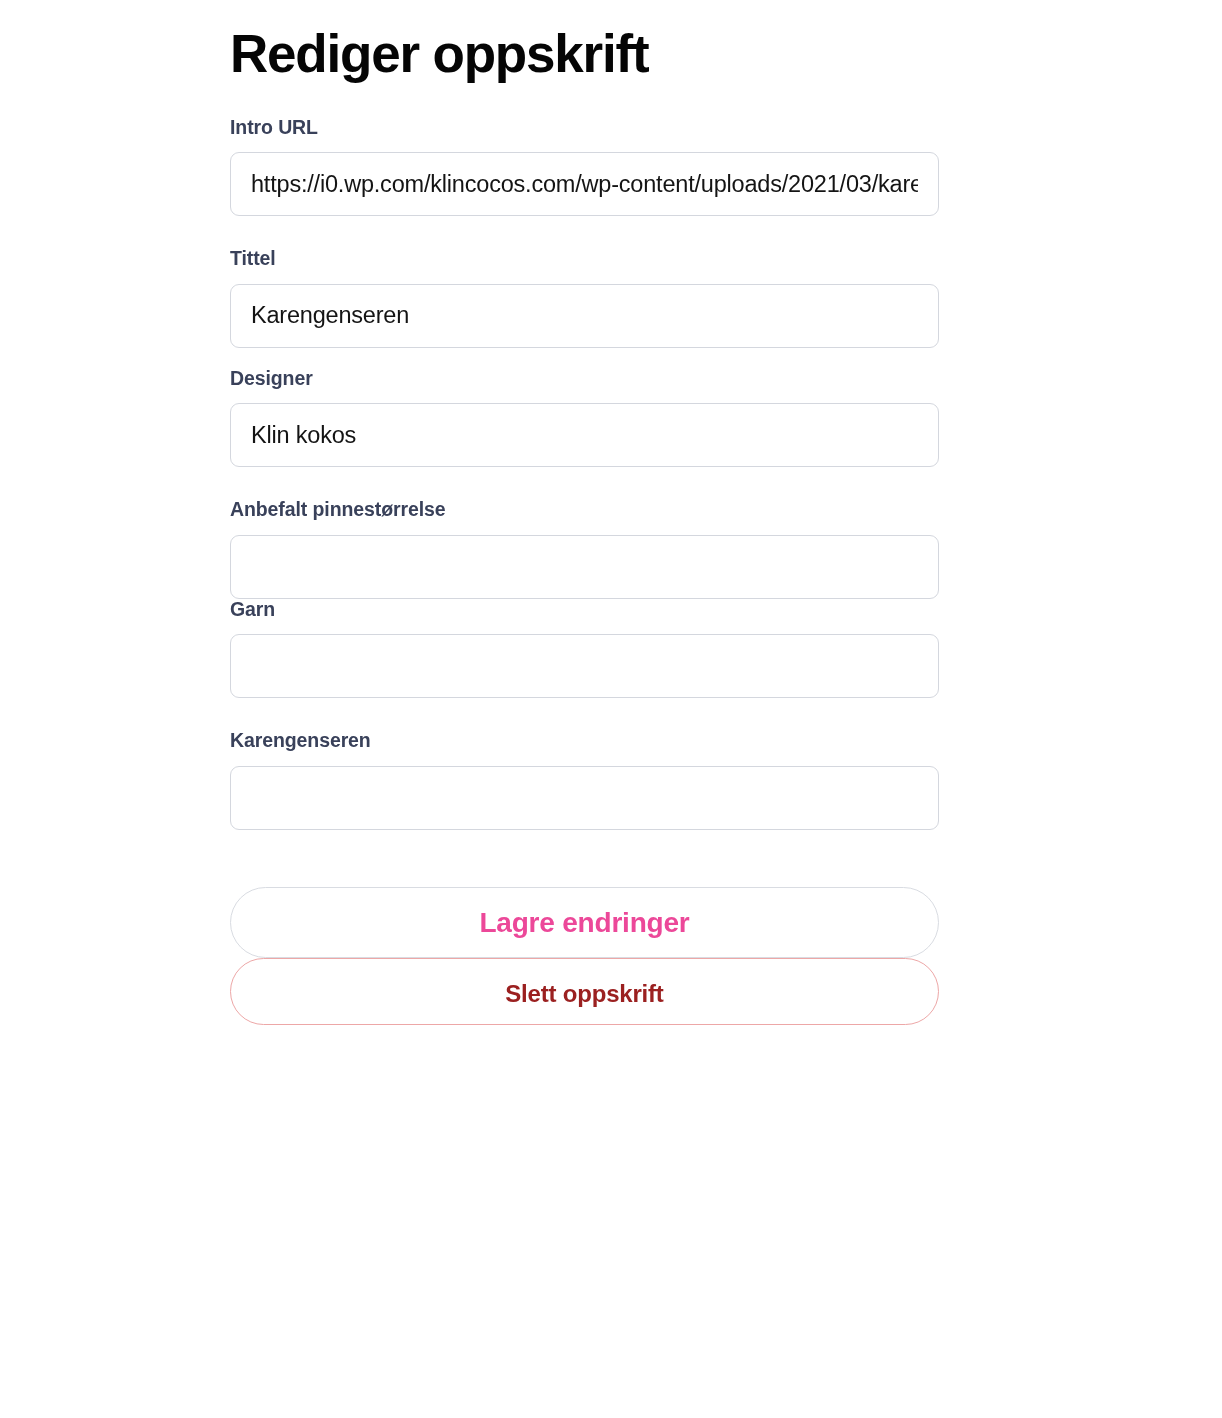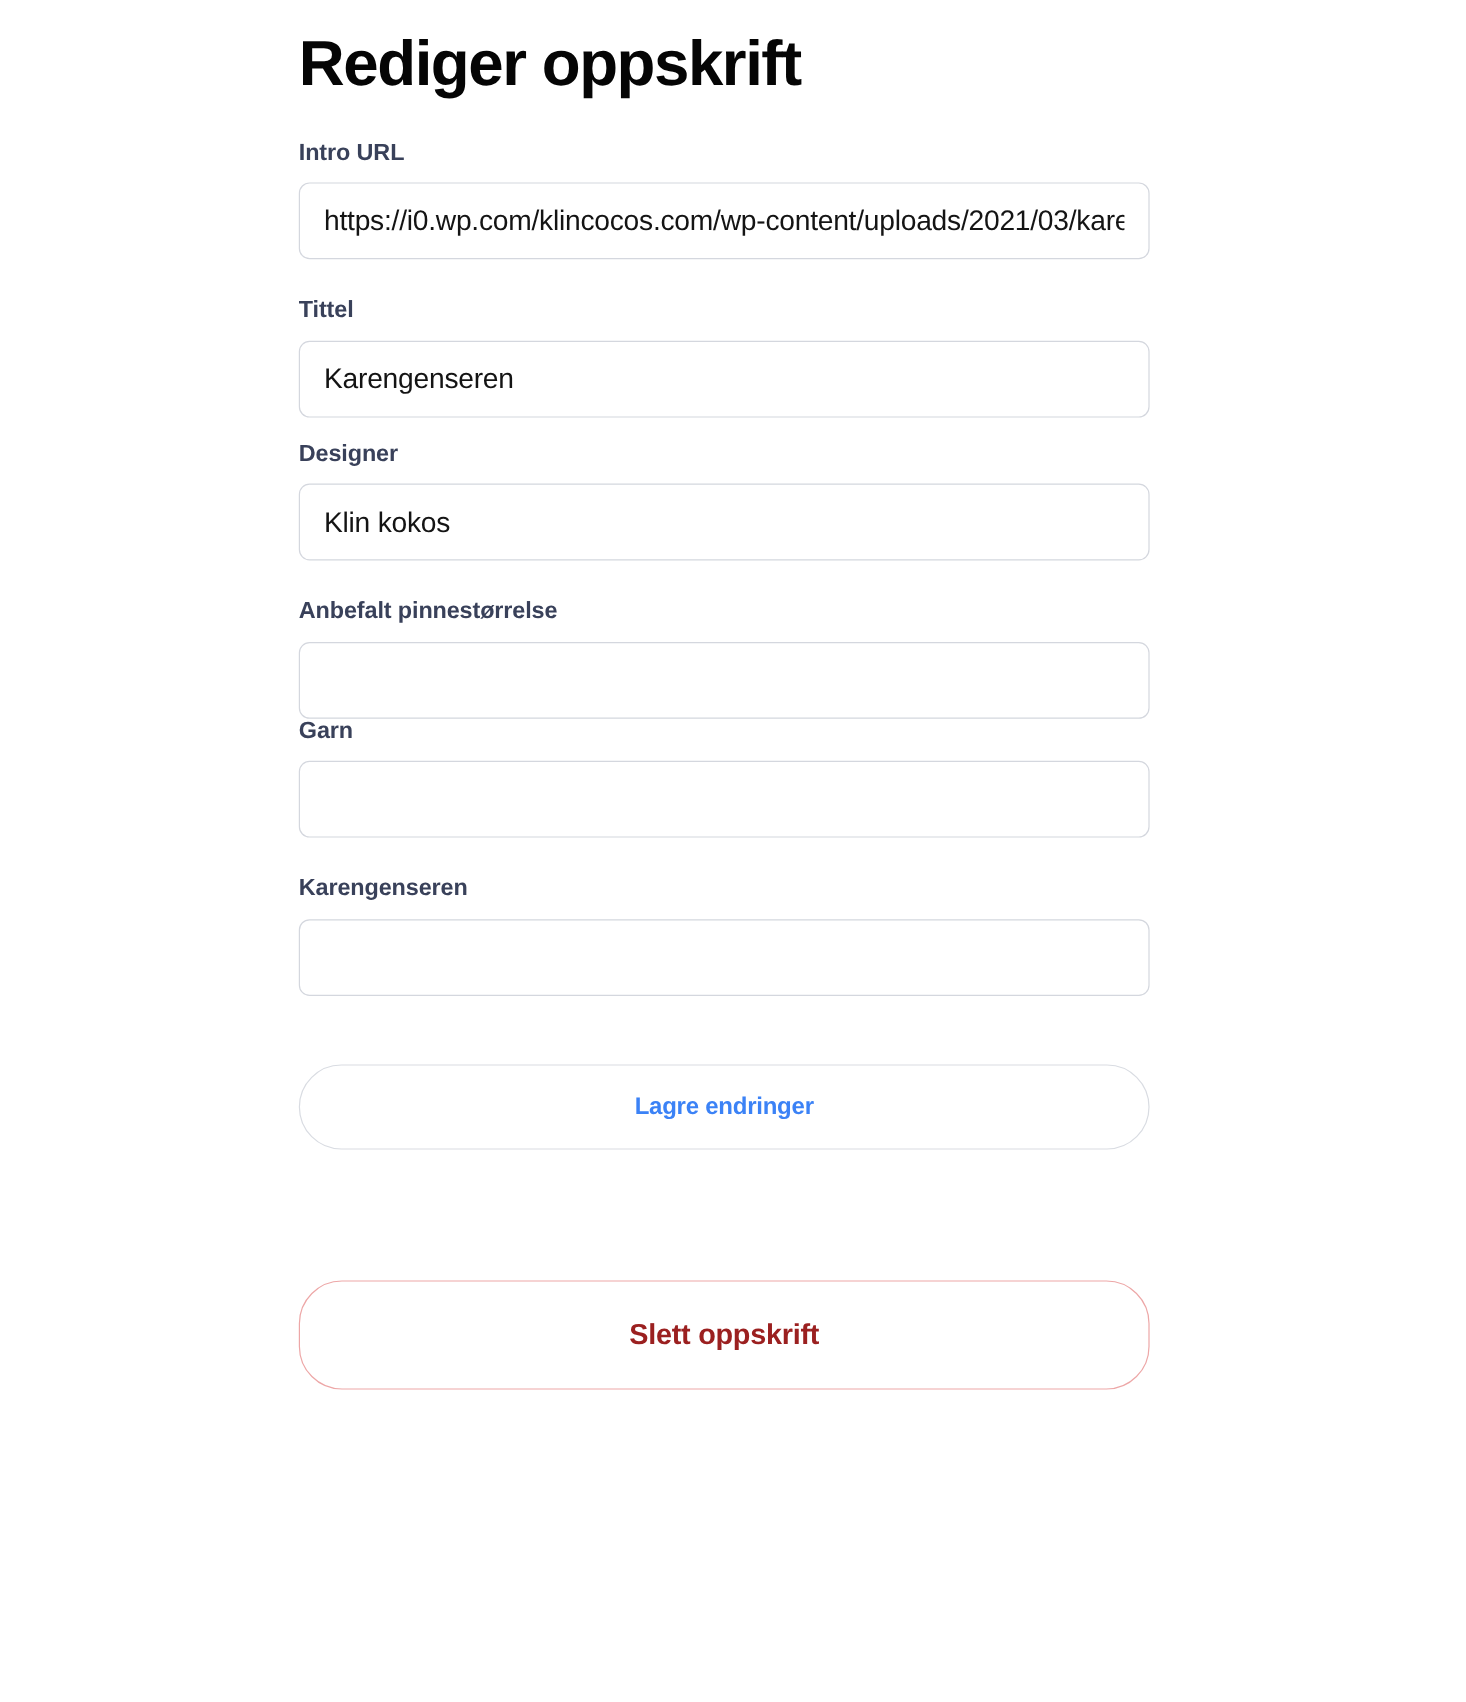--- a/index.html
+++ b/index.html
@@ -16,21 +16,21 @@
     overflow: hidden;
   }
   .page {
     width: 1222px;
     height: 1418px;
     position: relative;
     background: #ffffff;
   }
   .form-wrap {
     position: absolute;
-    left: 249px;
+    left: 230px;
     top: 0;
     width: 709px;
   }
   .page-title {
     font-size: 53px;
     line-height: 1.0;
     font-weight: bold;
     color: #050505;
     letter-spacing: -1.2px;
     margin: 0;
@@ -82,36 +82,35 @@
     background: #ffffff;
     cursor: pointer;
     text-align: center;
     padding: 0;
   }
   .btn-save {
     height: 71px;
     line-height: 69px;
     border: 1px solid #d9dce2;
     border-radius: 36px;
-    color: #3b82f6;
-    font-size: 20px;
+    color: #ec4899;
+    font-size: 28px;
     font-weight: bold;
     letter-spacing: -0.2px;
     margin-top: 57px;
   }
   .btn-delete {
-    height: 91px;
+    height: 67px;
     line-height: 69px;
     border: 1px solid #eda7a7;
     border-radius: 36px;
     color: #9b2020;
     font-size: 24px;
     font-weight: bold;
     letter-spacing: -0.2px;
-    margin-top: 109px;
   }
 </style>
 </head>
 <body>
 
 <div class="page">
   <div class="form-wrap">
 
     <h1 class="page-title">Rediger oppskrift</h1>
 

